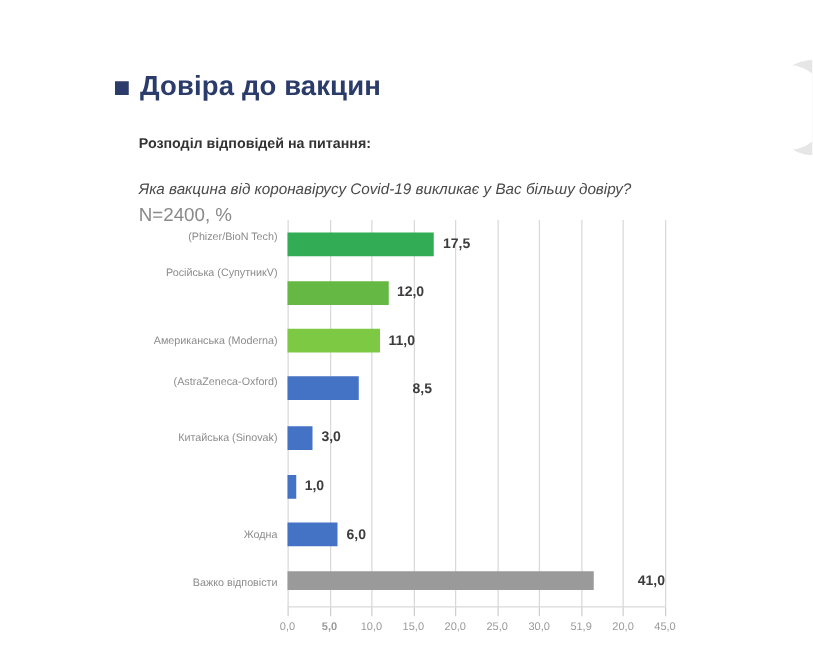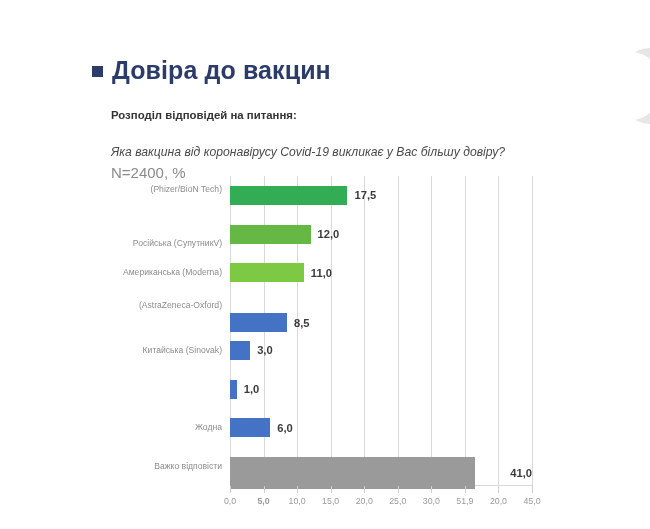--- a/index.html
+++ b/index.html
@@ -51,21 +51,21 @@
   }
   .title-bullet {
     width: 11px; height: 11px;
     background: #2b3c6b;
     display: block;
     flex: none;
     position: relative;
     top: 1px;
   }
   .title-text {
-    font-size: 25px;
+    font-size: 22px;
     font-weight: bold;
     color: #2b3c6b;
     letter-spacing: .1px;
     white-space: nowrap;
   }
 
   
   .subtitle {
     position: absolute;
     left: 111px;
@@ -213,21 +213,21 @@
     <span class="subtitle-lead">Розподіл відповідей на питання:</span>
     <span class="subtitle-q">Яка вакцина від коронавірусу Covid-19 викликає у Вас більшу довіру?</span><span class="subtitle-n"> N=2400, %</span>
   </div>
 
   <div class="chart">
     <div class="plot-wrap">
       <div class="cat-col">
           <div class="cat-label" style="top: 7.975px;">
             <div>(Phizer/BioN Tech)</div>
           </div>
-          <div class="cat-label" style="top: 62px; text-align: right;">
+          <div class="cat-label" style="top: 37px; text-align: right;">
             <div>Російська (СупутникV)</div>
           </div>
           <div class="cat-label" style="top: 91.175px;">
             <div>Американська (Moderna)</div>
           </div>
           <div class="cat-label" style="top: 124.225px;">
             <div>(AstraZeneca-Oxford)</div>
           </div>
           <div class="cat-label" style="top: 168.675px;">
             <div>Китайська (Sinovak)</div>
@@ -259,37 +259,37 @@
               <span class="bar-value">17,5</span>
             </div>
             <div class="row" style="top: 48.625px; height: 19px;">
               <div class="bar" style="width: 80.5333px; background: rgb(102, 184, 68);"></div>
               <span class="bar-value">12,0</span>
             </div>
             <div class="row" style="top: 87.375px; height: 19px;">
               <div class="bar" style="width: 73.8222px; background: rgb(125, 201, 67);"></div>
               <span class="bar-value">11,0</span>
             </div>
-            <div class="row" style="top: 137px; height: 19px;">
+            <div class="row" style="top: 125px; height: 19px; gap: 36px;">
               <div class="bar" style="width: 57.0444px; background: rgb(68, 114, 196);"></div>
               <span class="bar-value">8,5</span>
             </div>
             <div class="row" style="top: 164.875px; height: 19px;">
               <div class="bar" style="width: 20.1333px; background: rgb(68, 114, 196);"></div>
               <span class="bar-value">3,0</span>
             </div>
             <div class="row" style="top: 203.625px; height: 19px;">
               <div class="bar" style="width: 6.71111px; background: rgb(68, 114, 196);"></div>
               <span class="bar-value">1,0</span>
             </div>
             <div class="row" style="top: 242.375px; height: 19px;">
               <div class="bar" style="width: 40.2667px; background: rgb(68, 114, 196);"></div>
               <span class="bar-value">6,0</span>
             </div>
-            <div class="row" style="top: 281.125px; height: 32px; gap: 28px;">
+            <div class="row" style="top: 281.125px; height: 15px; gap: 28px;">
               <div class="bar" style="width: 275.156px; background: rgb(154, 154, 154);"></div>
               <span class="bar-value">41,0</span>
             </div>
           </div>
       </div>
     </div>
     <div class="ticks">
         <div class="tickmark" style="left: 0px;"></div>
         <div class="ticklabel" style="left: 0px;">0,0</div>
         <div class="tickmark" style="left: 33.5556px;"></div>

